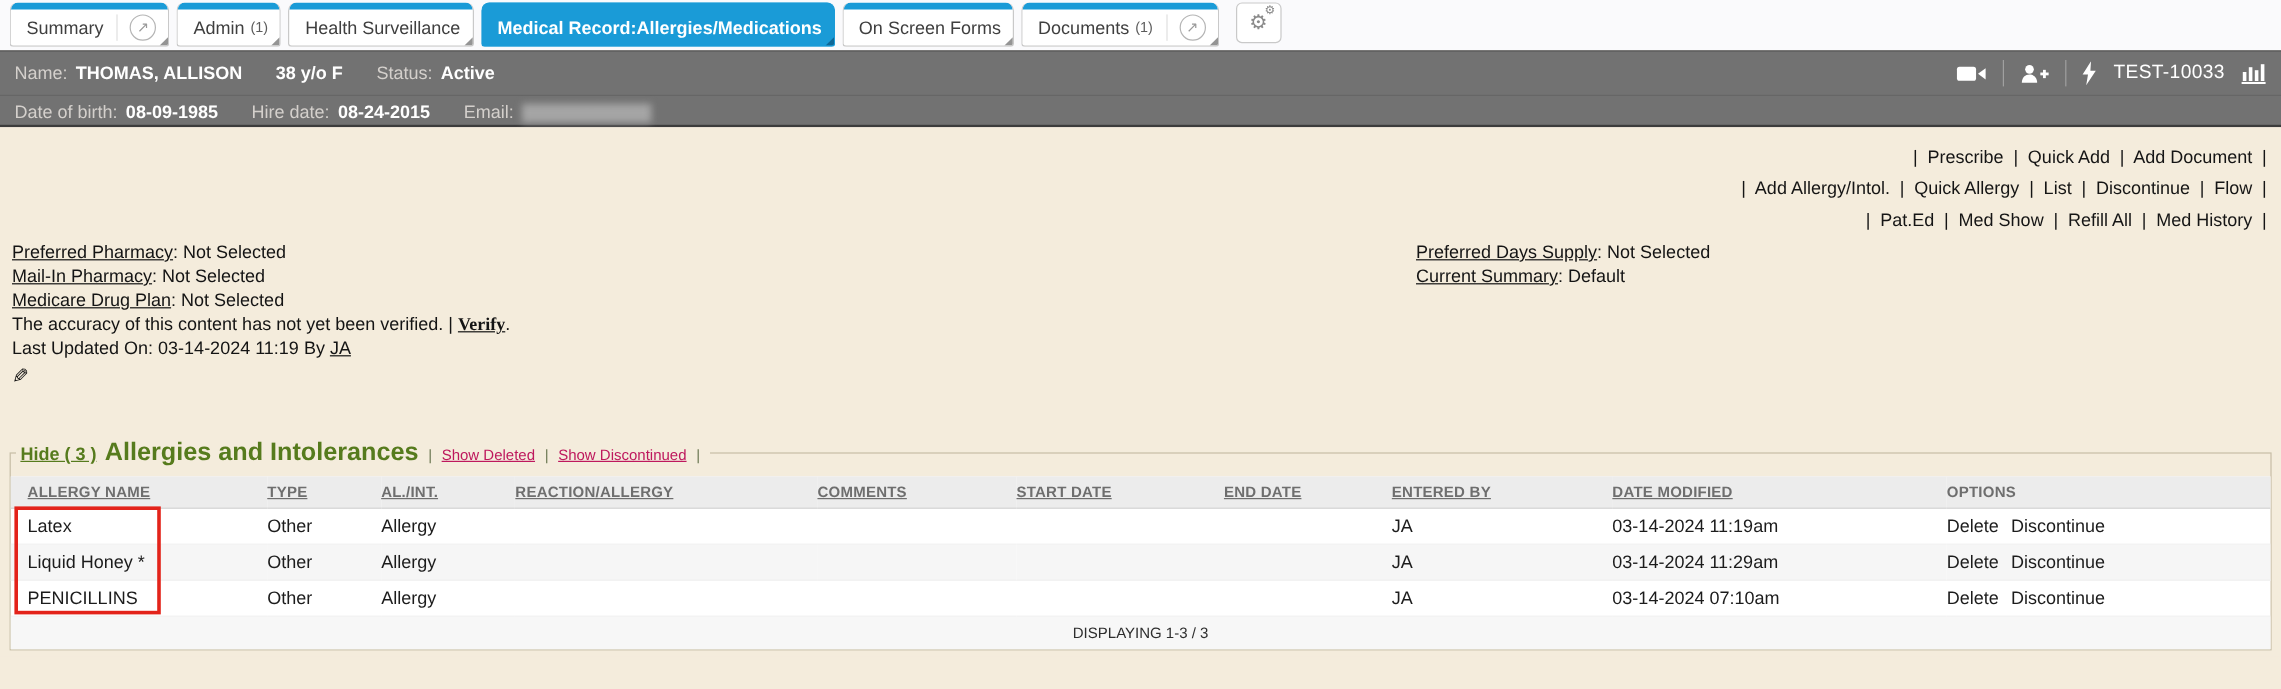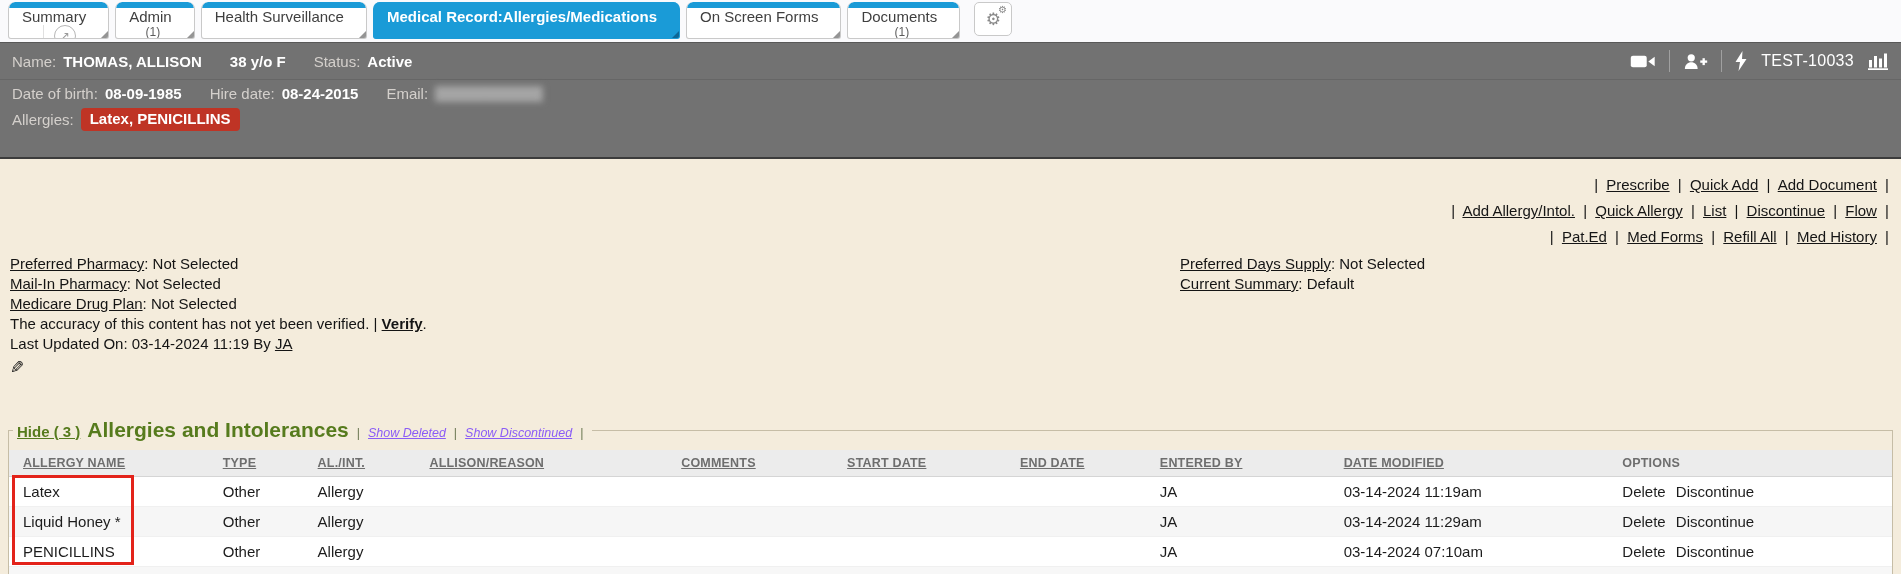--- a/index.html
+++ b/index.html
@@ -8,80 +8,80 @@
     font-family:"Liberation Sans","DejaVu Sans",sans-serif;
     background:#f4ecdc;
     -webkit-font-smoothing:antialiased;
   }
   .page{width:1901px;height:574px;position:relative;}
 
   
   .tabbar{height:42px;background:#fafafc;display:flex;align-items:flex-start;padding:2px 0 0 8px;gap:6px;box-sizing:border-box;}
   .tab{
     position:relative;height:37px;background:#fff;border:1px solid #c9c9c9;border-top:none;
-    border-radius:7px 7px 3px 3px;display:flex;align-items:center;padding:6px 22px 0 13px;
-    font-size:15px;color:#3f3f3f;box-sizing:border-box;cursor:pointer;overflow:hidden;flex-direction:column;
+    border-radius:7px 7px 3px 3px;display:flex;align-items:center;padding:6px 10px 0 13px;
+    font-size:15px;color:#3f3f3f;box-sizing:border-box;cursor:pointer;overflow:hidden;
   }
   .tab::before{content:"";position:absolute;top:0;left:0;right:0;height:6px;background:#1a9bd7;border-radius:6px 6px 0 0;}
   .tab::after{content:"";position:absolute;right:0;bottom:0;border-left:7px solid transparent;border-bottom:7px solid rgba(60,60,60,.55);}
   .tab.active{background:#1a9bd7;border-color:#1a9bd7;color:#fff;font-weight:bold;}
   .tab.active::after{border-bottom-color:rgba(0,40,70,.45);}
   .tab-count{font-size:12px;margin-left:5px;color:inherit;opacity:.85;}
   .tab-ext{display:flex;align-items:center;margin-left:11px;padding-left:10px;border-left:1px solid #e0e0e0;}
   .ext-circle{
     width:20px;height:20px;border:1.5px solid #b5b5b5;border-radius:50%;
     display:flex;align-items:center;justify-content:center;
     color:#9a9a9a;font-size:12px;line-height:1;
   }
   .gear-btn{
     position:relative;height:34px;width:38px;margin-left:8px;background:#fff;border:1px solid #c9c9c9;
     border-radius:5px;color:#8a8a8a;cursor:pointer;display:flex;align-items:center;justify-content:center;
   }
   .gear-main{font-size:17px;line-height:1;font-family:"DejaVu Sans",sans-serif;}
   .gear-small{position:absolute;font-size:10px;top:2px;right:4px;line-height:1;font-family:"DejaVu Sans",sans-serif;}
 
   
-  .patient-bar{background:#727272;color:#fff;border-top:1px solid #585858;border-bottom:2px solid #3c3c3c;box-sizing:border-box;height:117px;}
+  .patient-bar{background:#727272;color:#fff;border-top:1px solid #585858;border-bottom:2px solid #3c3c3c;box-sizing:border-box;height:64px;}
   .pb-row{display:flex;align-items:center;padding:0 12px;font-size:15px;}
   .pb-row1{height:36px;border-bottom:1px solid #666;}
   .pb-row2{height:26px;}
   .pb-row3{height:26px;}
   .pb-label{color:#d4d0cc;margin-right:7px;white-space:nowrap;}
   .pb-value{color:#fff;font-weight:bold;white-space:nowrap;}
   .pb-gap{width:28px;}
   .pb-right{margin-left:auto;display:flex;align-items:center;gap:13px;}
   .pb-divider{width:1px;height:22px;background:#a0a0a0;}
   .pb-id{font-size:16px;color:#fff;letter-spacing:.3px;}
   .icon-btn{display:flex;align-items:center;justify-content:center;cursor:pointer;background:none;border:none;padding:0;}
   .email-blob{filter:blur(3px);color:#a5a5a5;font-size:13px;letter-spacing:-1px;}
   .allergy-badge{
     background:#bf3425;color:#fff;font-weight:bold;border-radius:4px;
     padding:2px 9px 3px;font-size:15px;line-height:1.2;
   }
 
   
   .content{background:#f4ecdc;height:441px;box-sizing:border-box;position:relative;}
   .links-block{text-align:right;padding:13px 8px 0 0;font-size:15px;line-height:26px;color:#151515;white-space:nowrap;}
-  .lnk{text-decoration:underline;cursor:pointer;}
+  .lnk{cursor:pointer;}
   .sep{margin:0 4px;}
 
   .info-row{display:flex;padding:4px 0 0 10px;font-size:15px;line-height:20px;color:#141414;}
   .info-left{width:1170px;flex:none;}
   .info-right{flex:1;}
   .f-label{text-decoration:underline;cursor:pointer;}
-  .verify-link{font-weight:bold;text-decoration:underline;cursor:pointer;}
+  .verify-link{font-weight:bold;text-decoration:underline;cursor:pointer;font-family:Liberation Serif, serif;}
   .ju{ text-decoration:underline;cursor:pointer;}
   .pencil{font-size:17px;transform:scaleX(-1);display:inline-block;margin-top:3px;cursor:pointer;color:#111;font-family:"DejaVu Sans",sans-serif;}
 
   
   .allergy-fs{margin:40px 8px 0;border:1px solid #c6bda6;padding:0;}
   .allergy-fs legend{display:flex;align-items:baseline;gap:7px;margin-left:4px;padding:0 8px 0 4px;white-space:nowrap;}
   .hide-link{color:#567b1d;font-weight:bold;font-size:15px;text-decoration:underline;cursor:pointer;}
   .fs-title{color:#567b1d;font-weight:bold;font-size:21px;}
-  .fs-small-link{color:#8b5cf6;font-size:12.5px;text-decoration:underline;cursor:pointer;font-style:italic;}
+  .fs-small-link{color:#be185d;font-size:12.5px;text-decoration:underline;cursor:pointer;}
   .fs-sep{color:#6e7a55;font-size:12.5px;margin:0 1px;}
 
   .tbl-wrap{position:relative;margin-top:8px;}
   table{width:100%;border-collapse:collapse;background:#fff;table-layout:fixed;}
   thead th{
     background:#ececec;color:#6e6e6e;font-size:12.5px;font-weight:bold;text-align:left;
     height:26px;padding:0;border-bottom:1px solid #d5d5d5;letter-spacing:.2px;
   }
   .th-link{text-decoration:underline;cursor:pointer;}
   tbody td{height:29px;padding:0;font-size:15px;color:#1c1c1c;border-bottom:1px solid #f0f0f0;}
@@ -216,21 +216,21 @@
         <span class="sep">|</span>
         <span class="lnk">Discontinue</span>
         <span class="sep">|</span>
         <span class="lnk">Flow</span>
         <span class="sep">|</span>
       </div>
       <div>
         <span class="sep">|</span>
         <span class="lnk">Pat.Ed</span>
         <span class="sep">|</span>
-        <span class="lnk">Med Forms</span>
+        <span class="lnk">Med Show</span>
         <span class="sep">|</span>
         <span class="lnk">Refill All</span>
         <span class="sep">|</span>
         <span class="lnk">Med History</span>
         <span class="sep">|</span>
       </div>
     </div>
 
     <div class="info-row">
       <div class="info-left">
@@ -289,21 +289,21 @@
               <col style="width:7.43%">
               <col style="width:9.76%">
             <col style="width:14.80%">
               <col style="width:14.32%">
           </colgroup>
           <thead>
             <tr>
               <th class="c1"><span class="th-link">ALLERGY NAME</span></th>
               <th><span class="th-link">TYPE</span></th>
               <th><span class="th-link">AL./INT.</span></th>
-              <th><span class="th-link">ALLISON/REASON</span></th>
+              <th><span class="th-link">REACTION/ALLERGY</span></th>
               <th><span class="th-link">COMMENTS</span></th>
               <th><span class="th-link">START DATE</span></th>
               <th><span class="th-link">END DATE</span></th>
               <th><span class="th-link">ENTERED BY</span></th>
               <th><span class="th-link">DATE MODIFIED</span></th>
               <th><span>OPTIONS</span></th>
             </tr>
           </thead>
           <tbody>
             <tr>

